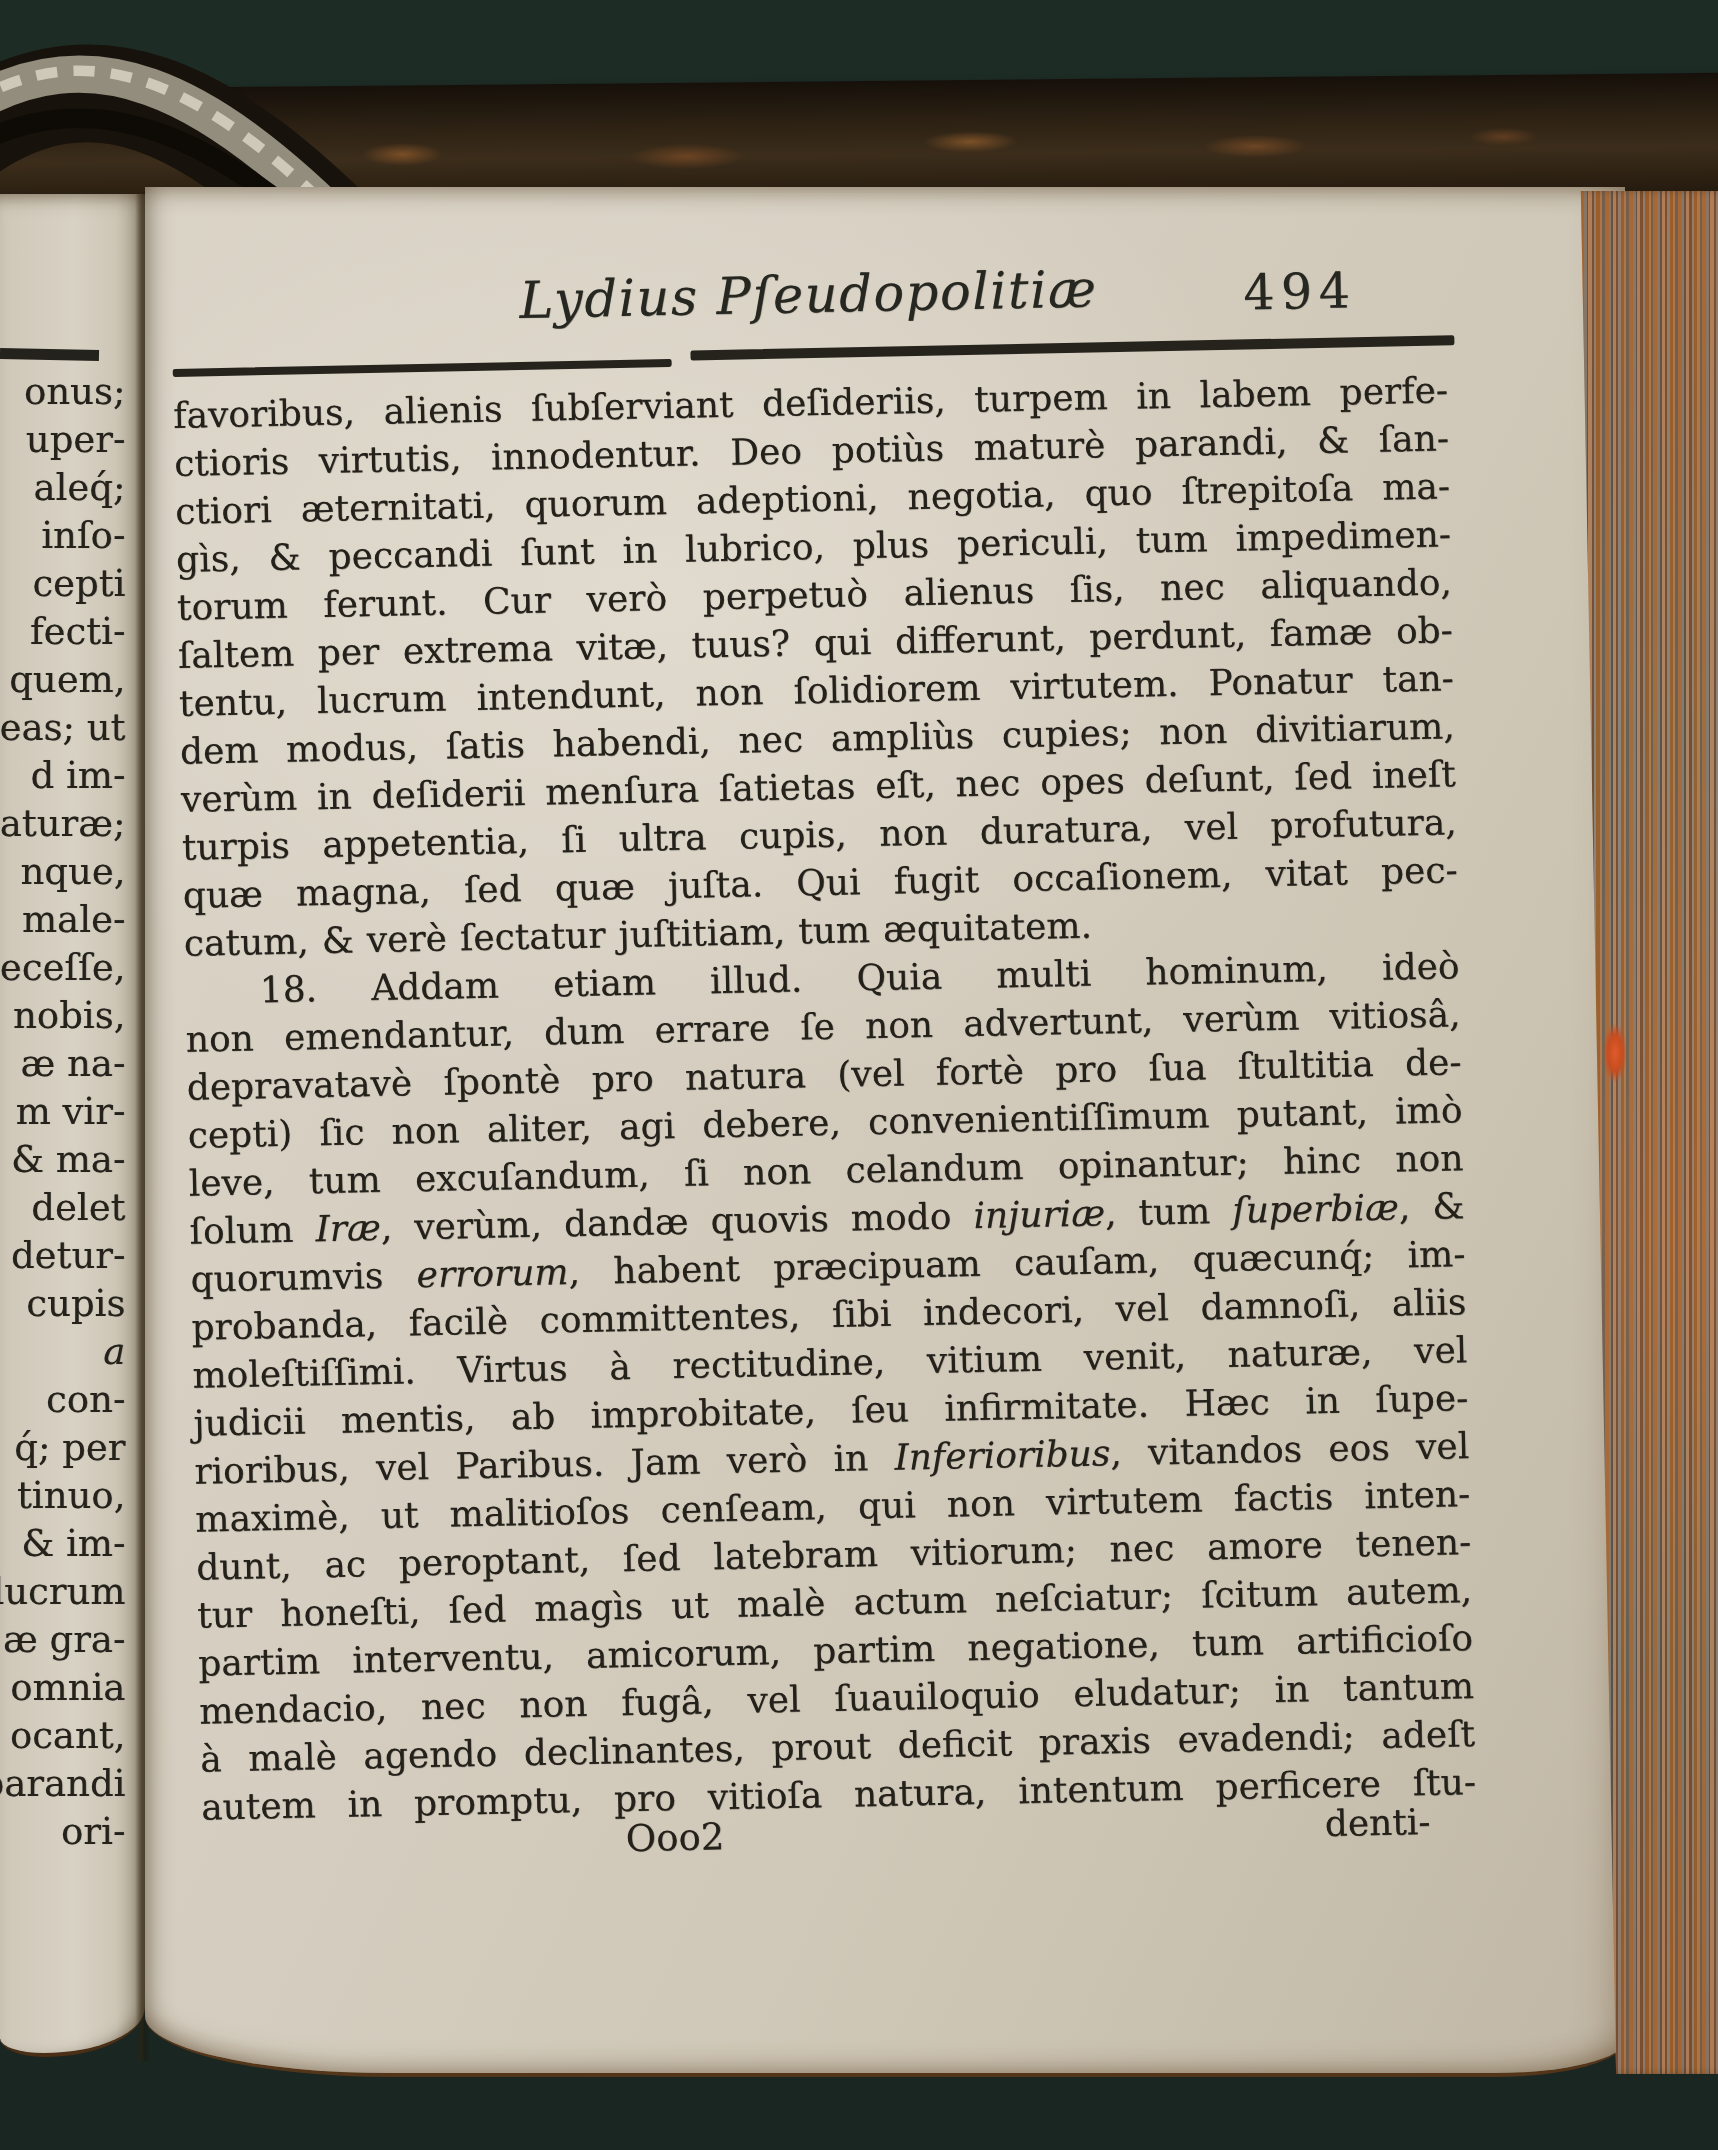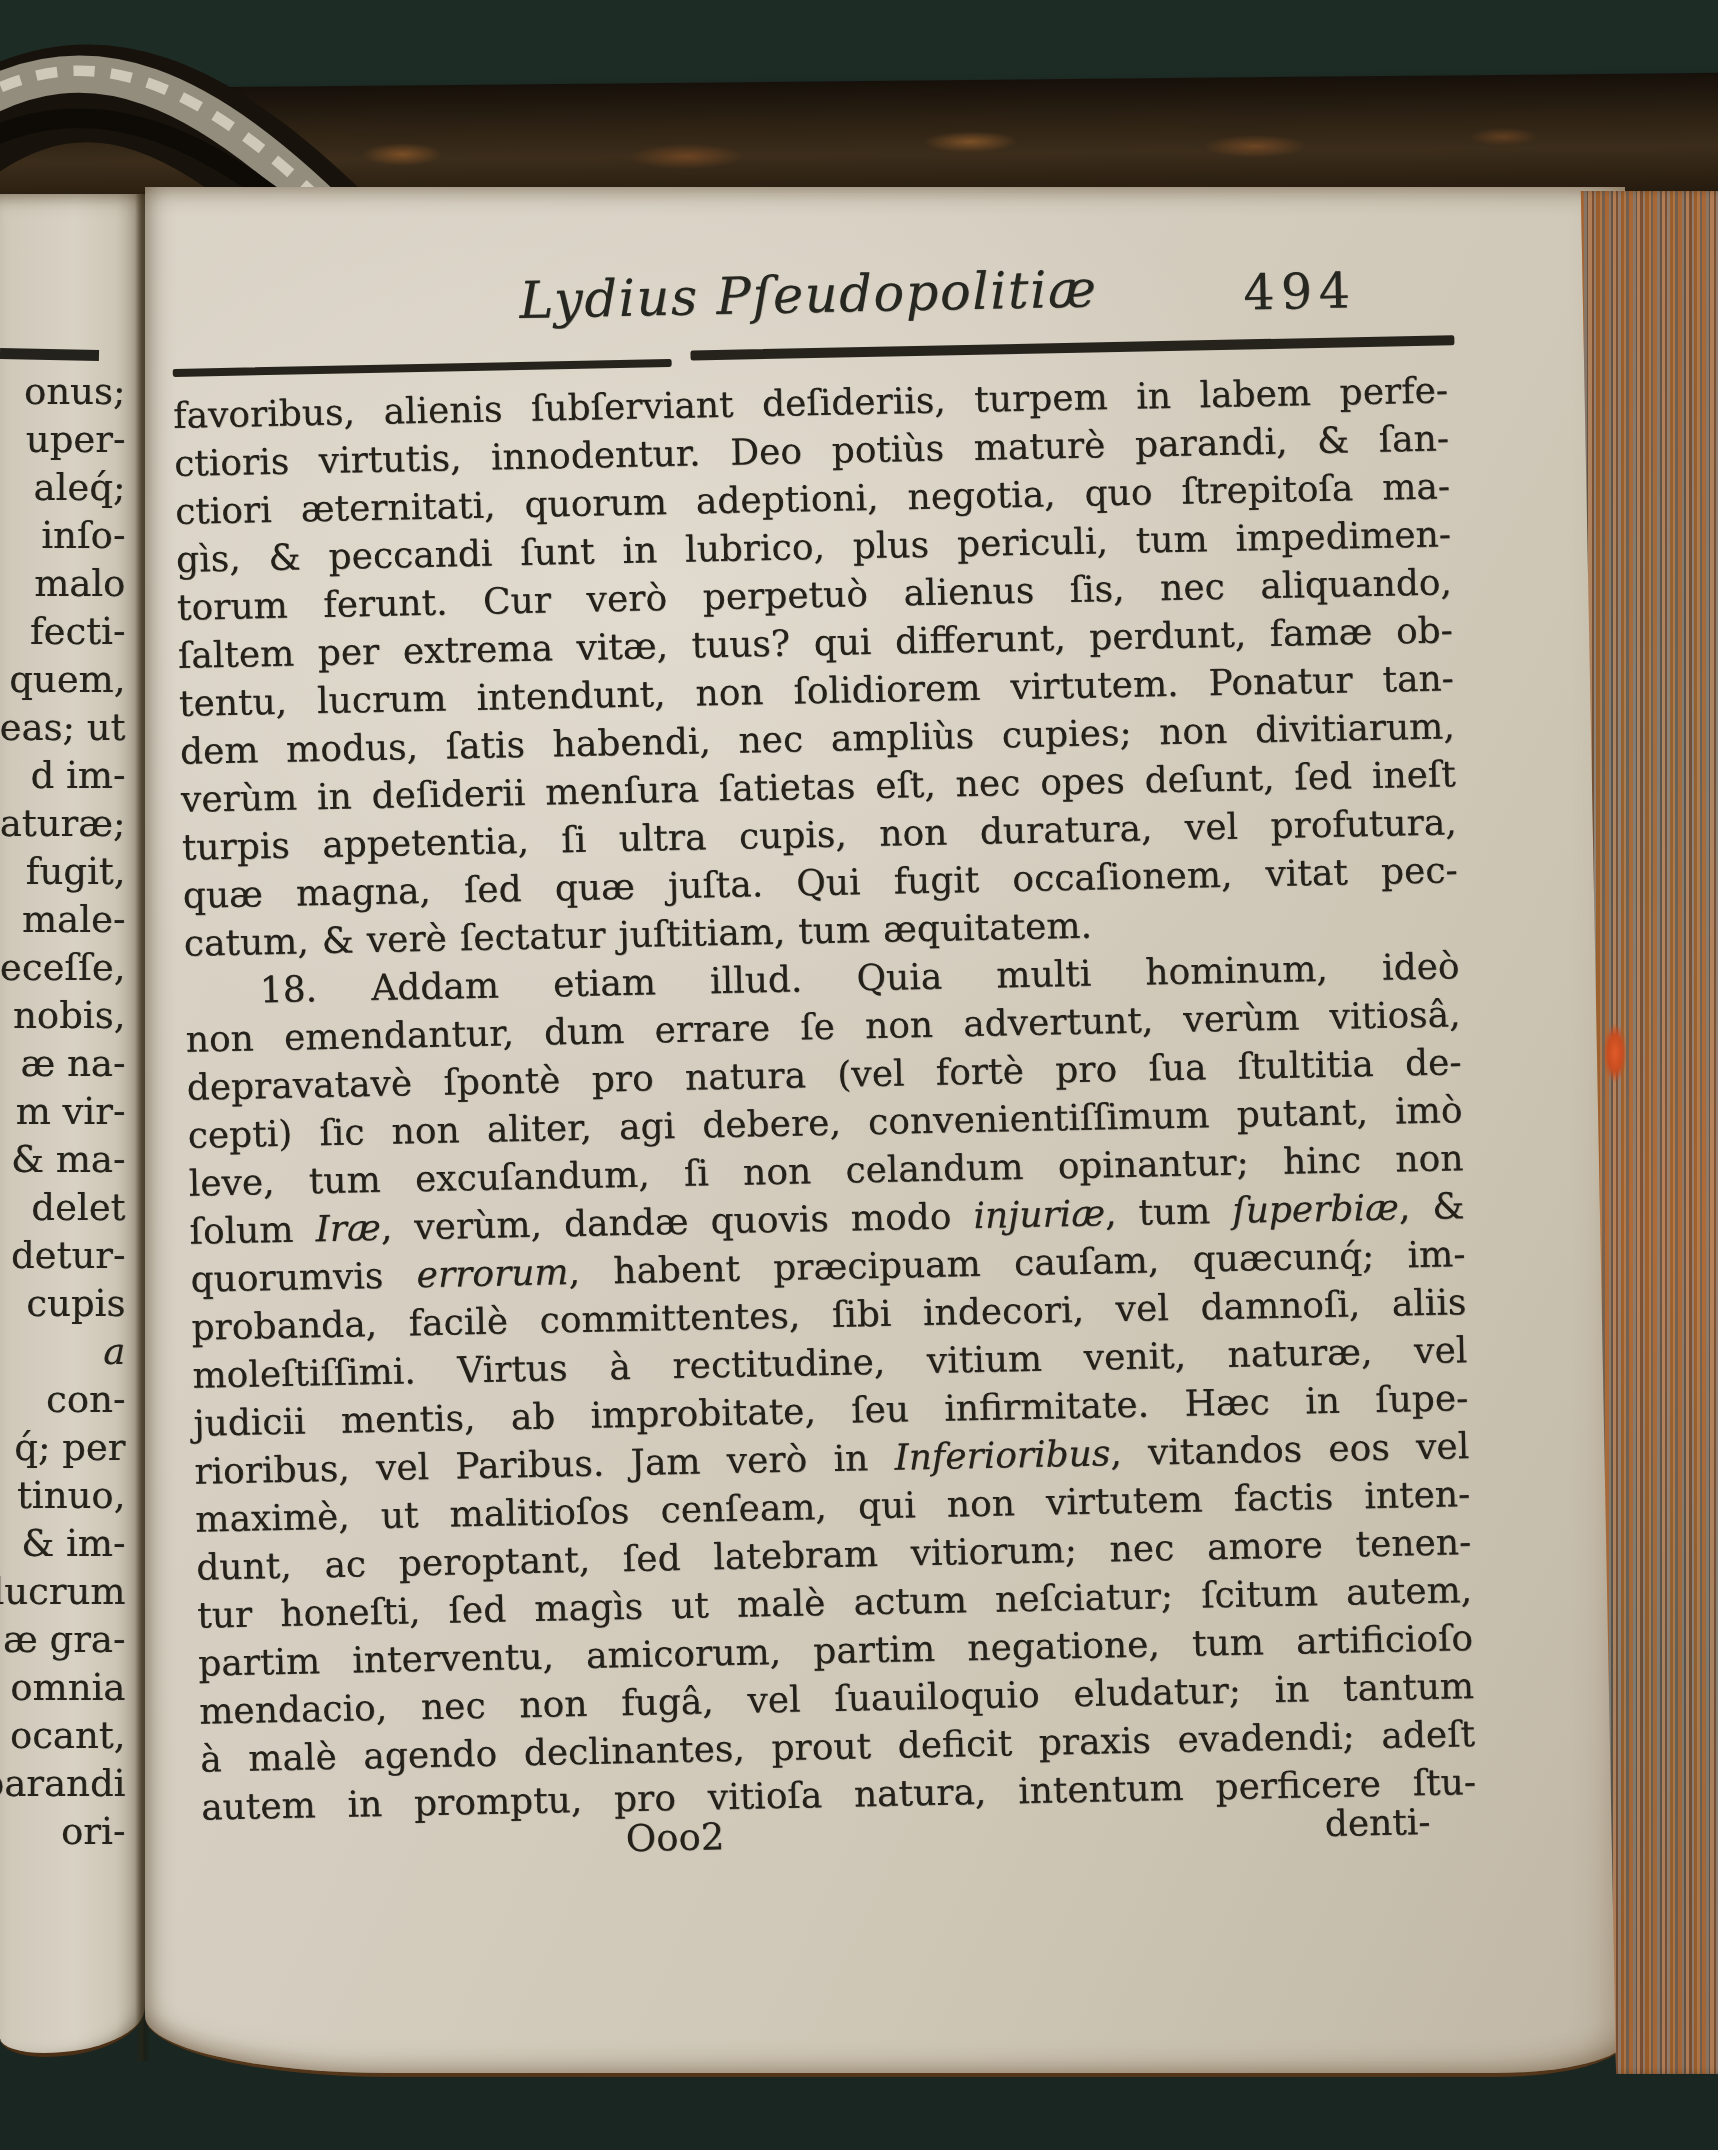--- a/index.html
+++ b/index.html
@@ -125,27 +125,27 @@
     <path d="M -40 182 C 120 96 265 165 450 338" stroke="#0e0b07" stroke-width="24" fill="none"></path>
   </svg>
 
   <div class="left-page">
     <div class="left-rule"></div>
     <div class="left-fragments" id="left-fragments">
         <div class="fl"><span>onus;</span></div>
         <div class="fl"><span>uper-</span></div>
         <div class="fl"><span>aleq́;</span></div>
         <div class="fl"><span>inſo-</span></div>
-        <div class="fl"><span>malo</span></div>
+        <div class="fl"><span>cepti</span></div>
         <div class="fl"><span>fecti-</span></div>
         <div class="fl"><span>quem,</span></div>
         <div class="fl"><span>eas; ut</span></div>
         <div class="fl"><span>d im-</span></div>
         <div class="fl"><span>naturæ;</span></div>
-        <div class="fl"><span>fugit,</span></div>
+        <div class="fl"><span>nque,</span></div>
         <div class="fl"><span>male-</span></div>
         <div class="fl"><span>eceſſe,</span></div>
         <div class="fl"><span>nobis,</span></div>
         <div class="fl"><span>æ na-</span></div>
         <div class="fl"><span>m vir-</span></div>
         <div class="fl"><span>&amp; ma-</span></div>
         <div class="fl"><span>delet</span></div>
         <div class="fl"><span>detur-</span></div>
         <div class="fl"><span>cupis</span></div>
         <div class="fl"><i>a</i></div>

